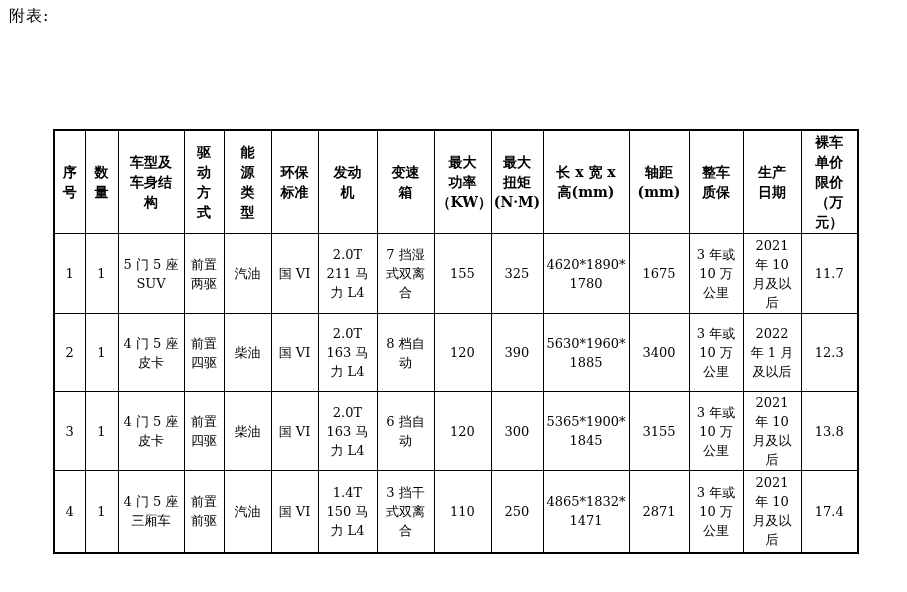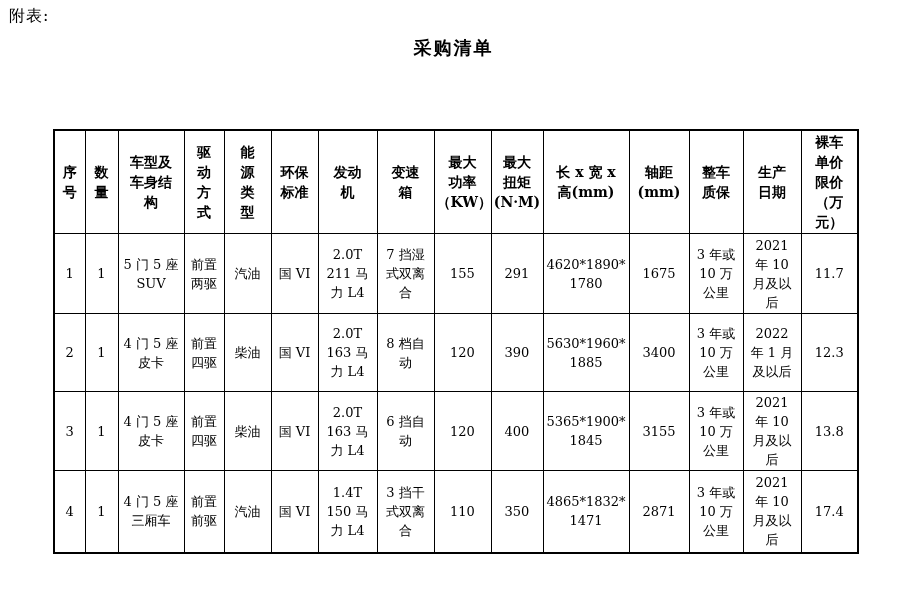--- a/index.html
+++ b/index.html
@@ -64,21 +64,20 @@
   tbody tr:nth-child(1) { height: 80px; }
   tbody tr:nth-child(2) { height: 78px; }
   tbody tr:nth-child(3) { height: 78px; }
   tbody tr:nth-child(4) { height: 82px; }
 </style>
 </head>
 <body>
 
 <div class="page">
   <div class="appendix">附表:</div>
-  <div class="title">采购清单</div>
   <table class="ptable">
     <colgroup id="cols">
         <col style="width: 31px;">
         <col style="width: 33px;">
         <col style="width: 66px;">
         <col style="width: 40px;">
         <col style="width: 47px;">
         <col style="width: 47px;">
         <col style="width: 59px;">
         <col style="width: 57px;">
@@ -144,21 +143,21 @@
 两驱</td>
           <td>汽油</td>
           <td>国 VI</td>
           <td>2.0T
 211 马
 力 L4</td>
           <td>7 挡湿
 式双离
 合</td>
           <td>155</td>
-          <td>291</td>
+          <td>325</td>
           <td>4620*1890*
 1780</td>
           <td>1675</td>
           <td>3 年或
 10 万
 公里</td>
           <td>2021
 年 10
 月及以
 后</td>
@@ -199,21 +198,21 @@
           <td>前置
 四驱</td>
           <td>柴油</td>
           <td>国 VI</td>
           <td>2.0T
 163 马
 力 L4</td>
           <td>6 挡自
 动</td>
           <td>120</td>
-          <td>400</td>
+          <td>300</td>
           <td>5365*1900*
 1845</td>
           <td>3155</td>
           <td>3 年或
 10 万
 公里</td>
           <td>2021
 年 10
 月及以
 后</td>
@@ -228,21 +227,21 @@
 前驱</td>
           <td>汽油</td>
           <td>国 VI</td>
           <td>1.4T
 150 马
 力 L4</td>
           <td>3 挡干
 式双离
 合</td>
           <td>110</td>
-          <td>350</td>
+          <td>250</td>
           <td>4865*1832*
 1471</td>
           <td>2871</td>
           <td>3 年或
 10 万
 公里</td>
           <td>2021
 年 10
 月及以
 后</td>

